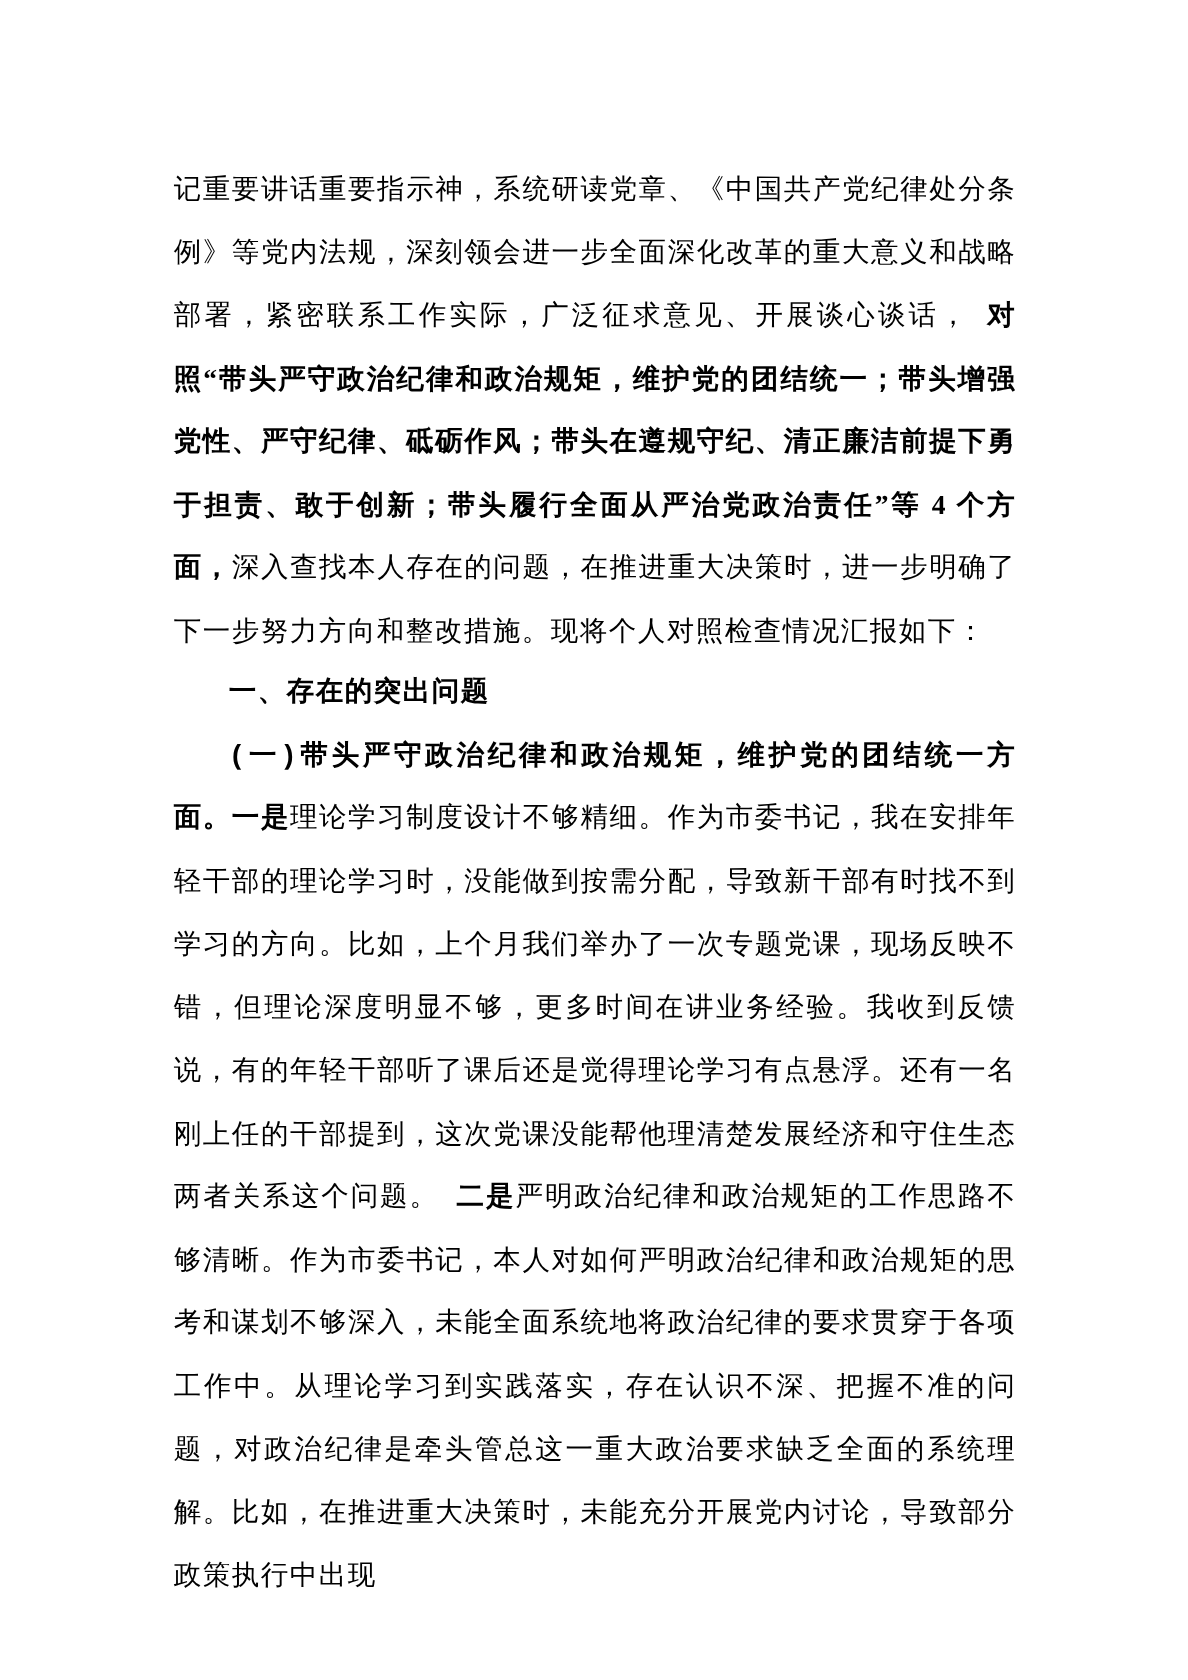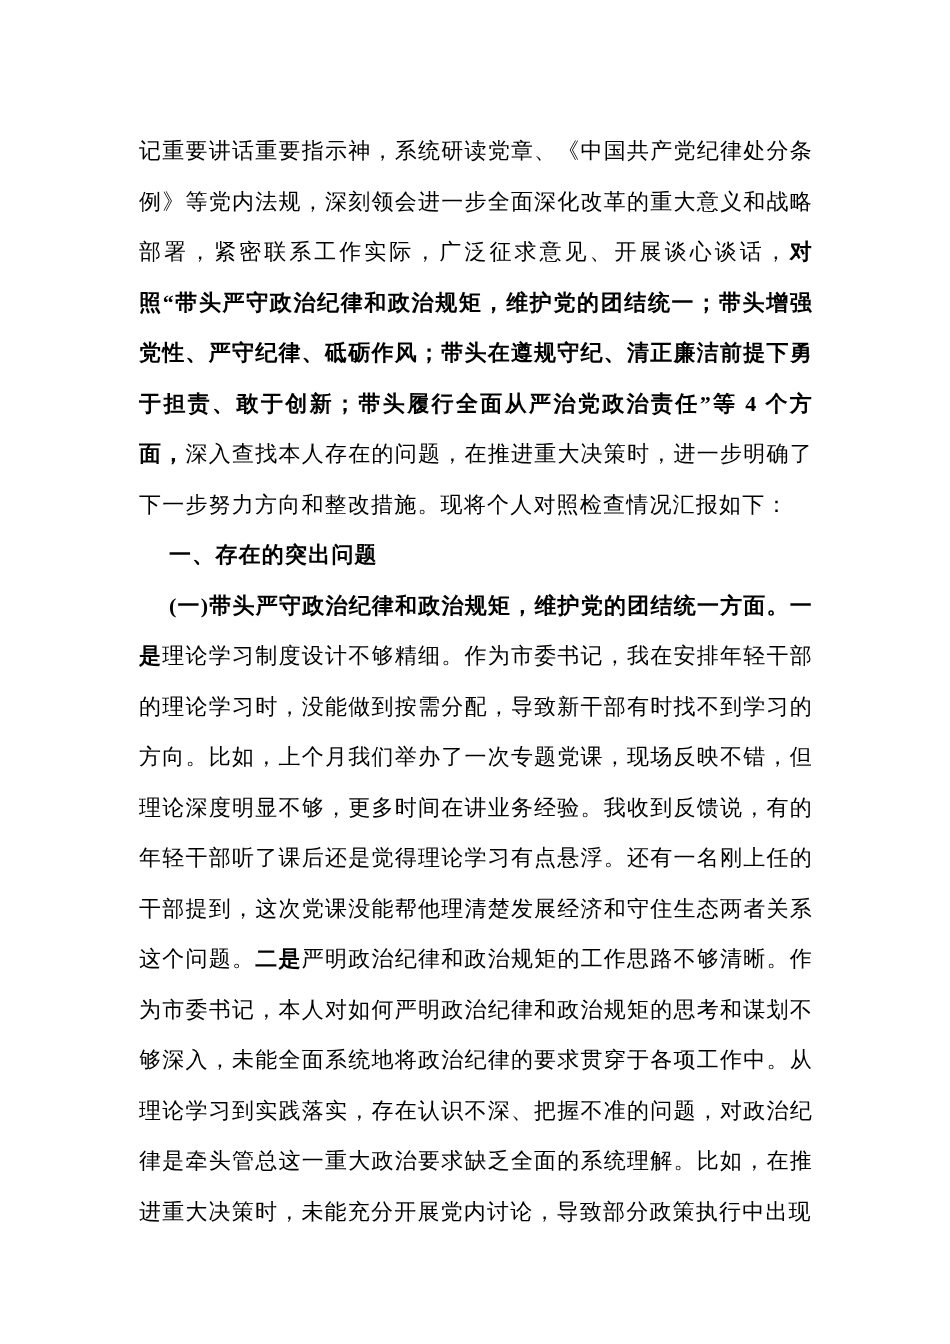--- a/index.html
+++ b/index.html
@@ -28,23 +28,24 @@
     font-size: 22px;
     line-height: 50.5px;
     letter-spacing: 1.2px;
     text-align: justify;
     text-justify: inter-character;
     word-break: break-all;
     color: #000000;
   }
   p.para.indent {
     text-indent: 30px;
+    font-family: Liberation Mono, monospace;
   }
   .run { font-weight: 400; }
-  .run.bold { font-weight: 700; }
+  .run.bold { font-weight: 700; margin-left: 14px; }
 </style>
 </head>
 <body>
 
 <div class="page">
   <div class="doc-body">
       <p class="para"><span class="run">记重要讲话重要指示神，系统研读党章、《中国共产党纪律处分条例》等党内法规，深刻领会进一步全面深化改革的重大意义和战略部署，紧密联系工作实际，广泛征求意见、开展谈心谈话，</span><span class="run bold">对照“带头严守政治纪律和政治规矩，维护党的团结统一；带头增强党性、严守纪律、砥砺作风；带头在遵规守纪、清正廉洁前提下勇于担责、敢于创新；带头履行全面从严治党政治责任”等 4 个方面，</span><span class="run">深入查找本人存在的问题，在推进重大决策时，进一步明确了下一步努力方向和整改措施。现将个人对照检查情况汇报如下：</span></p>
       <p class="para indent"><span class="run bold">一、存在的突出问题</span></p>
       <p class="para indent"><span class="run bold">(一)带头严守政治纪律和政治规矩，维护党的团结统一方面。一是</span><span class="run">理论学习制度设计不够精细。作为市委书记，我在安排年轻干部的理论学习时，没能做到按需分配，导致新干部有时找不到学习的方向。比如，上个月我们举办了一次专题党课，现场反映不错，但理论深度明显不够，更多时间在讲业务经验。我收到反馈说，有的年轻干部听了课后还是觉得理论学习有点悬浮。还有一名刚上任的干部提到，这次党课没能帮他理清楚发展经济和守住生态两者关系这个问题。</span><span class="run bold">二是</span><span class="run">严明政治纪律和政治规矩的工作思路不够清晰。作为市委书记，本人对如何严明政治纪律和政治规矩的思考和谋划不够深入，未能全面系统地将政治纪律的要求贯穿于各项工作中。从理论学习到实践落实，存在认识不深、把握不准的问题，对政治纪律是牵头管总这一重大政治要求缺乏全面的系统理解。比如，在推进重大决策时，未能充分开展党内讨论，导致部分政策执行中出现</span></p>
     </div>

